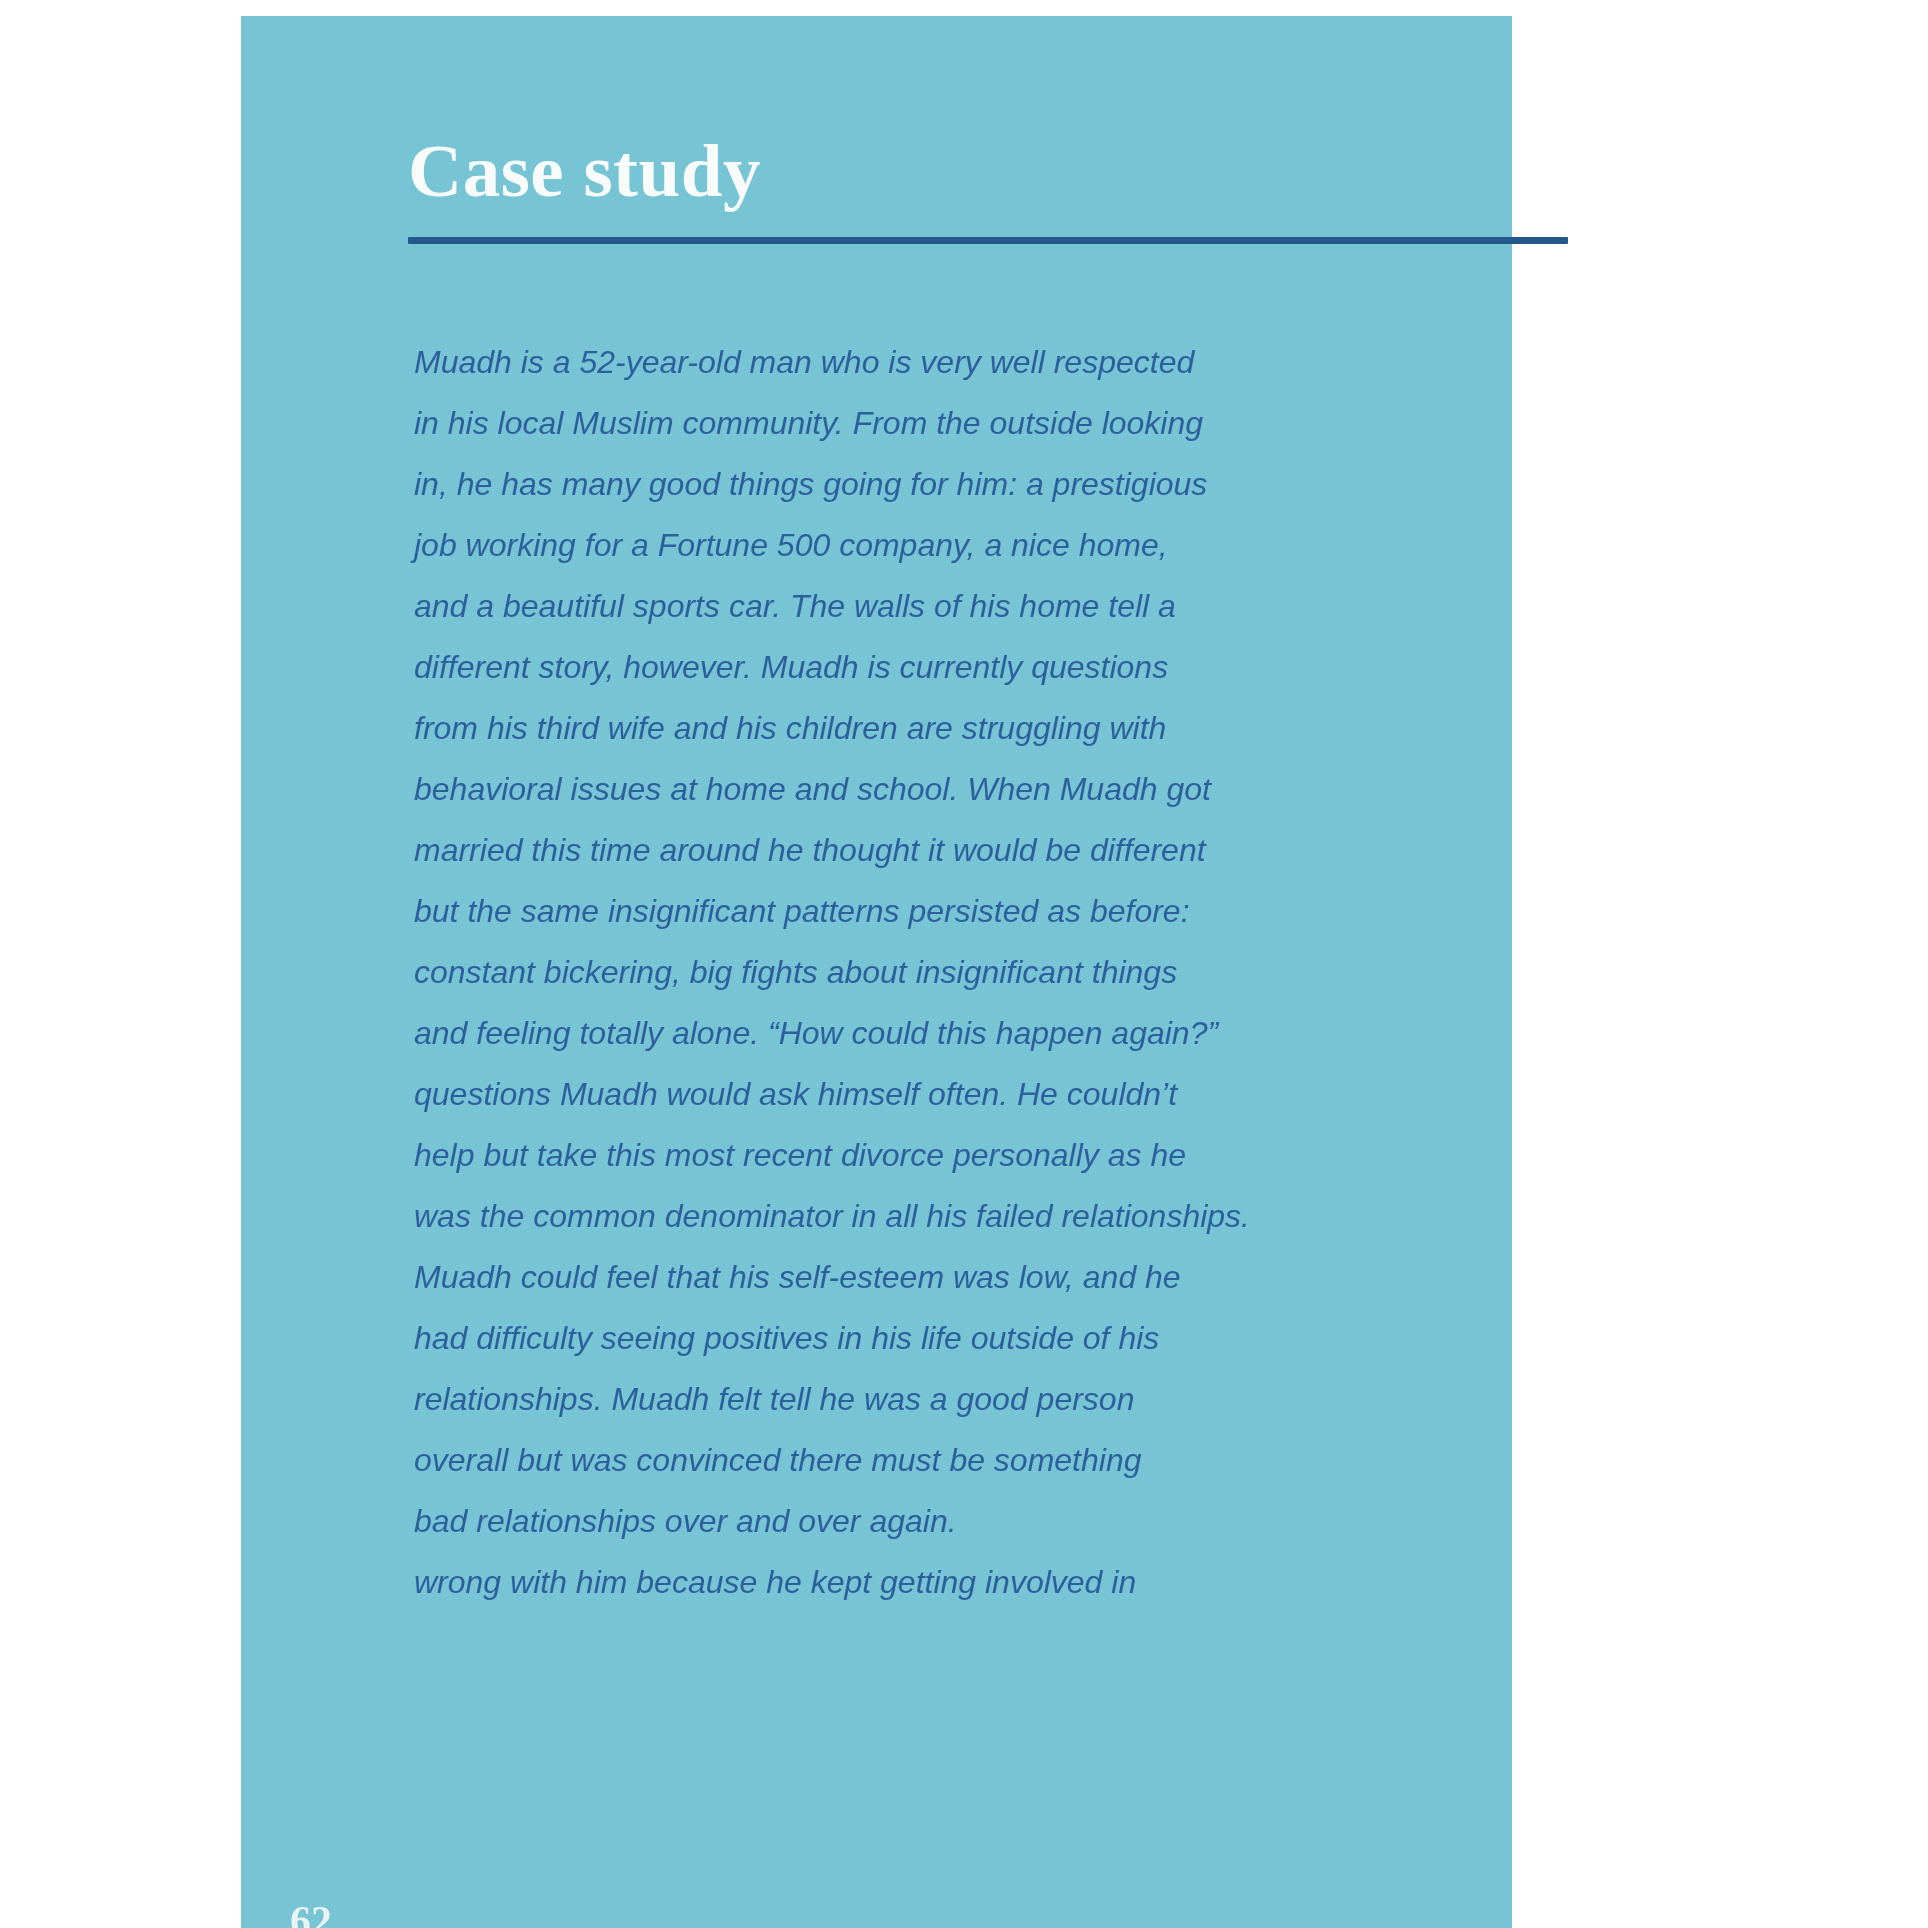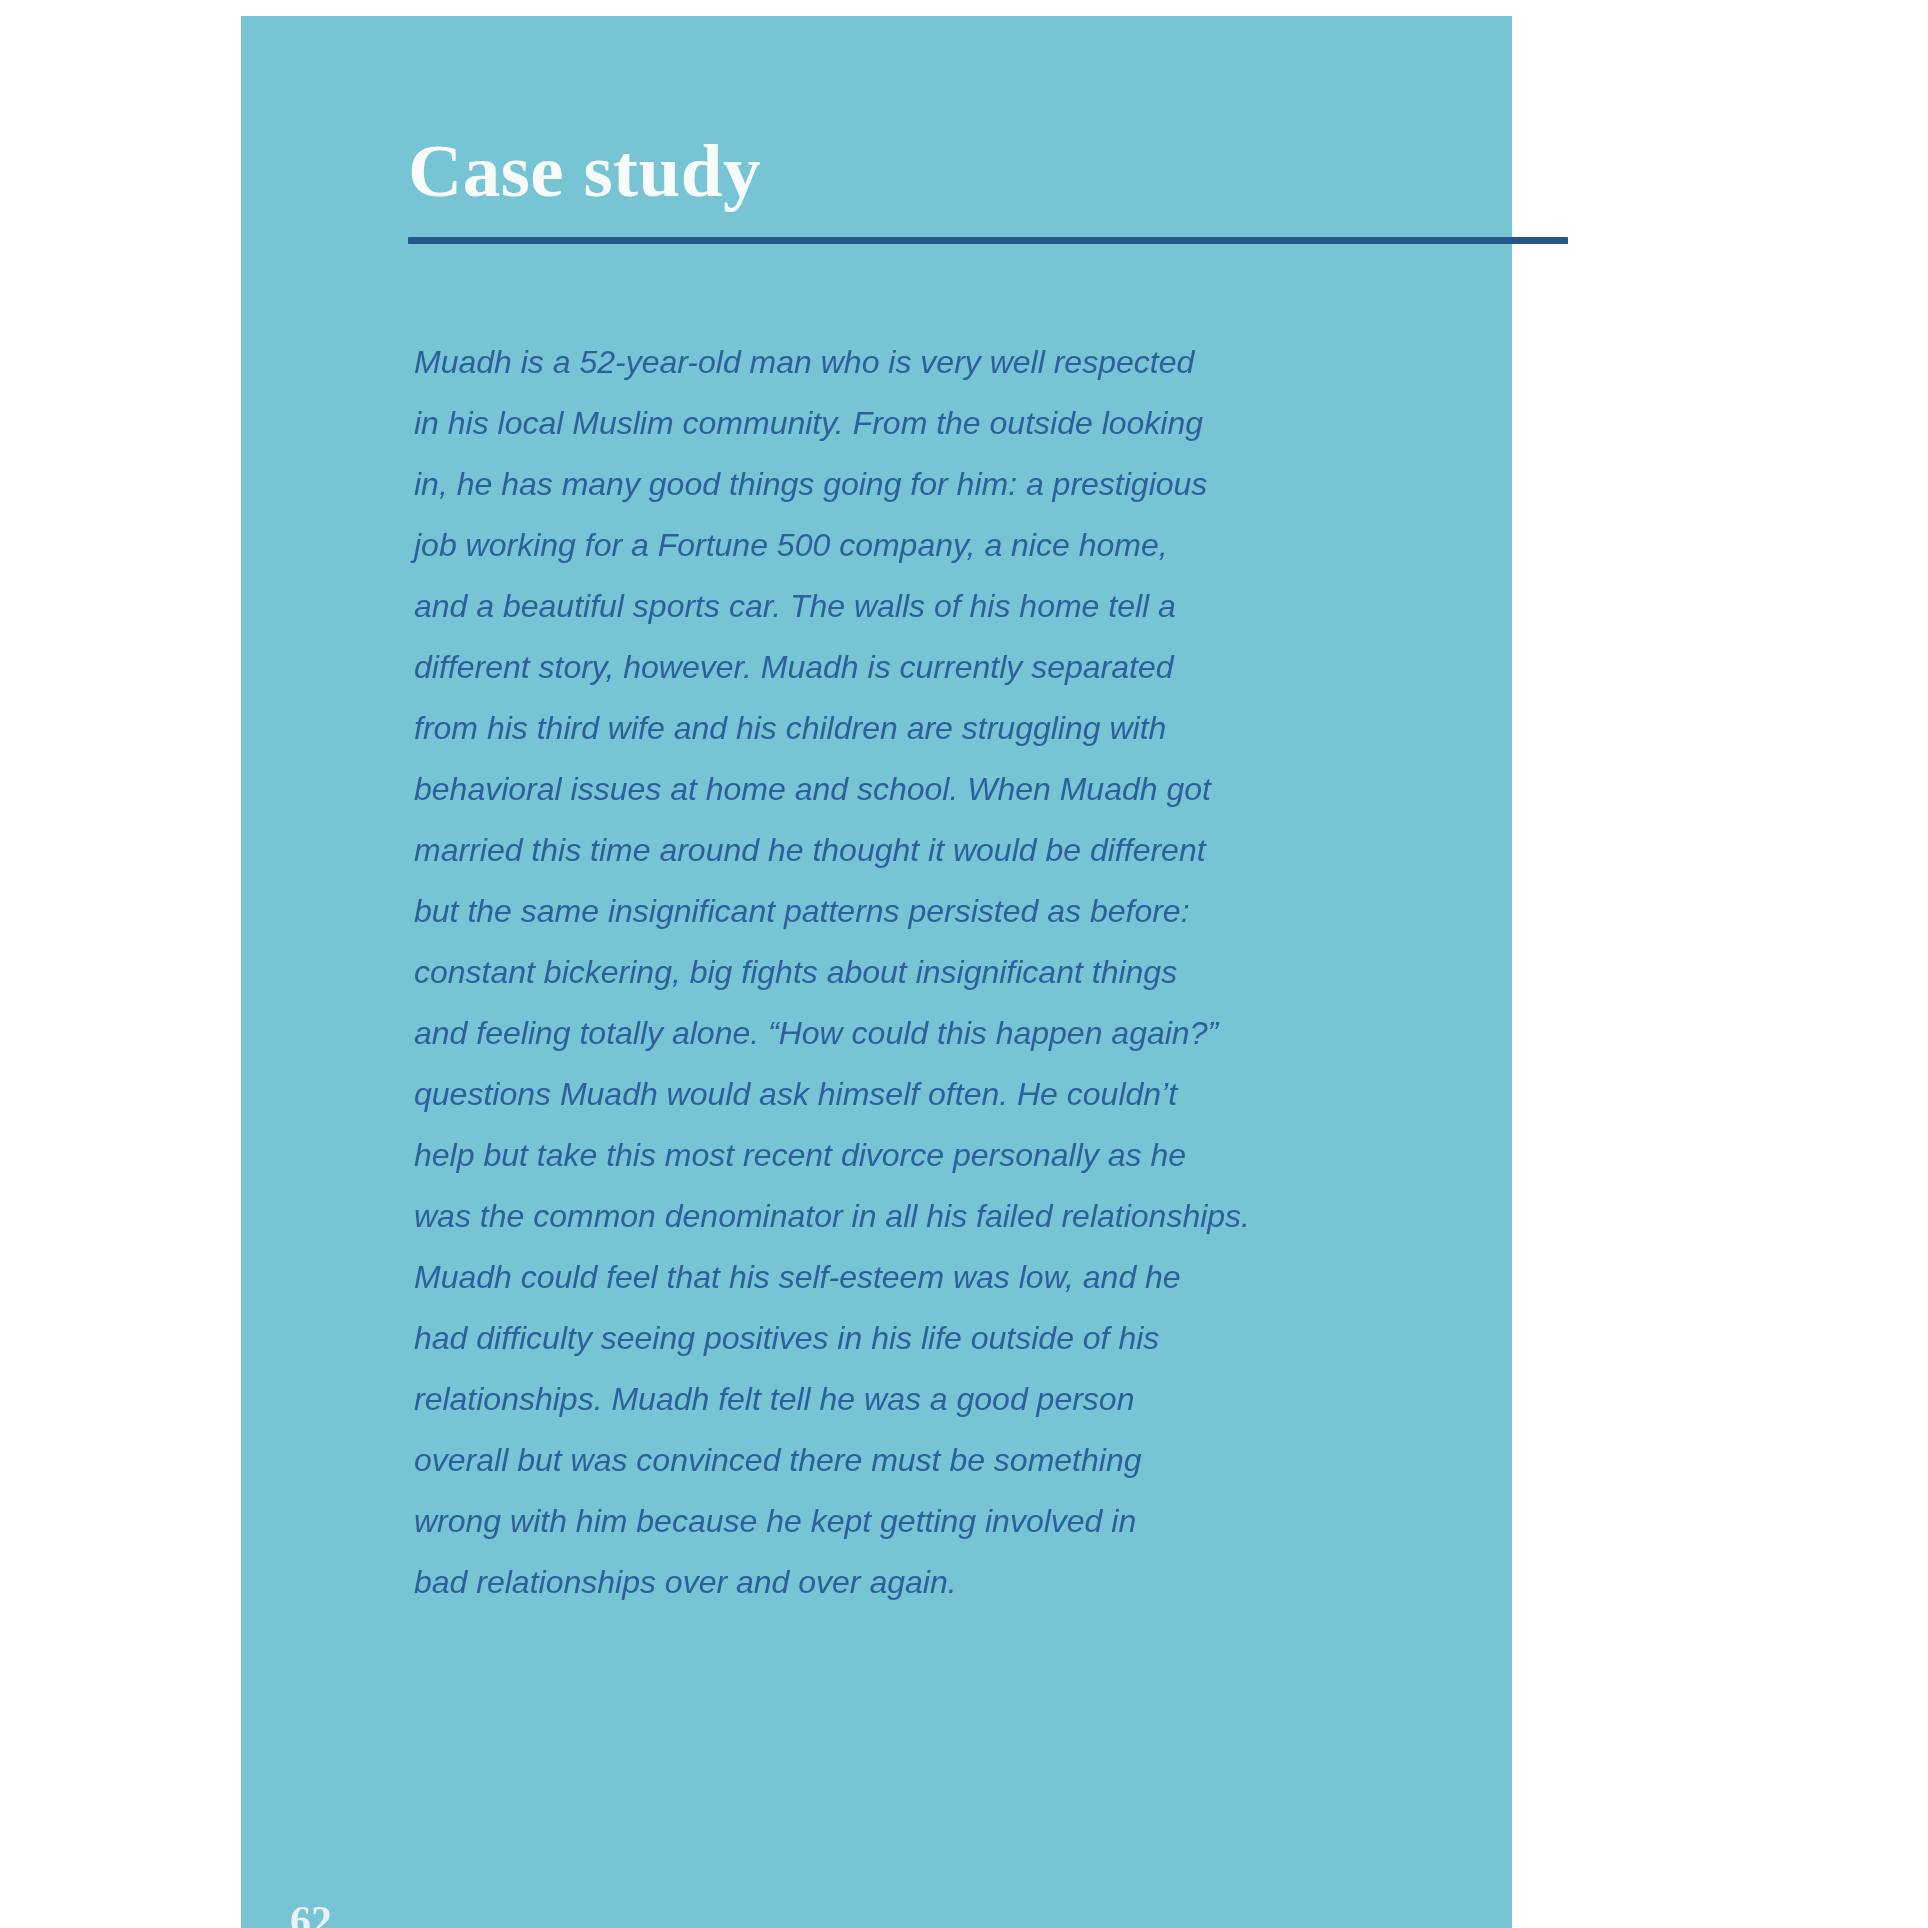--- a/index.html
+++ b/index.html
@@ -85,34 +85,34 @@
 <div class="canvas">
   <div class="book-page">
     <h1 class="page-title">Case study</h1>
     <div class="title-rule"></div>
     <div class="body-text">
         <div class="body-line">Muadh is a 52-year-old man who is very well respected</div>
         <div class="body-line">in his local Muslim community. From the outside looking</div>
         <div class="body-line">in, he has many good things going for him: a prestigious</div>
         <div class="body-line">job working for a Fortune 500 company, a nice home,</div>
         <div class="body-line">and a beautiful sports car. The walls of his home tell a</div>
-        <div class="body-line">different story, however. Muadh is currently separated</div>
+        <div class="body-line">different story, however. Muadh is currently questions</div>
         <div class="body-line">from his third wife and his children are struggling with</div>
         <div class="body-line">behavioral issues at home and school. When Muadh got</div>
         <div class="body-line">married this time around he thought it would be different</div>
         <div class="body-line">but the same insignificant patterns persisted as before:</div>
         <div class="body-line">constant bickering, big fights about insignificant things</div>
         <div class="body-line">and feeling totally alone. “How could this happen again?”</div>
         <div class="body-line">questions Muadh would ask himself often. He couldn’t</div>
         <div class="body-line">help but take this most recent divorce personally as he</div>
         <div class="body-line">was the common denominator in all his failed relationships.</div>
         <div class="body-line">Muadh could feel that his self-esteem was low, and he</div>
         <div class="body-line">had difficulty seeing positives in his life outside of his</div>
         <div class="body-line">relationships. Muadh felt tell he was a good person</div>
         <div class="body-line">overall but was convinced there must be something</div>
+        <div class="body-line">bad relationships over and over again.</div>
         <div class="body-line">wrong with him because he kept getting involved in</div>
-        <div class="body-line">bad relationships over and over again.</div>
       </div>
     <div class="page-number">62</div>
     <div class="page-bottom-edge"></div>
   </div>
 </div>
 
 
 </body></html>

